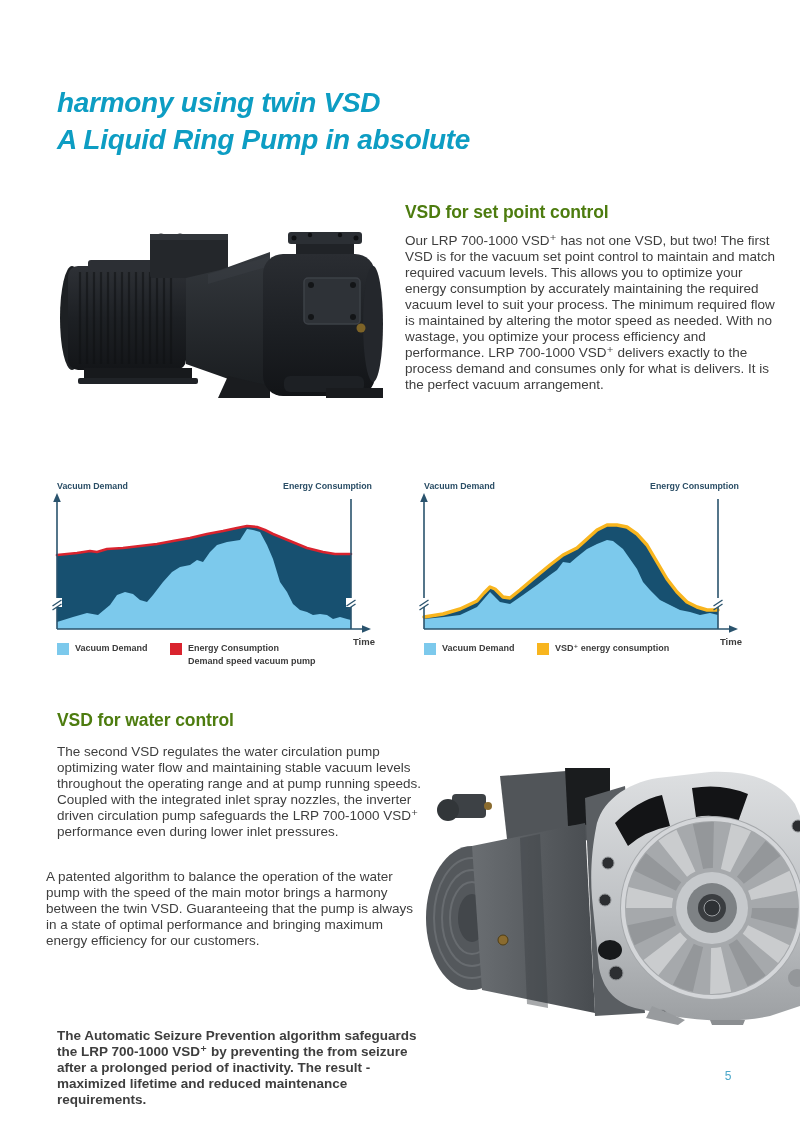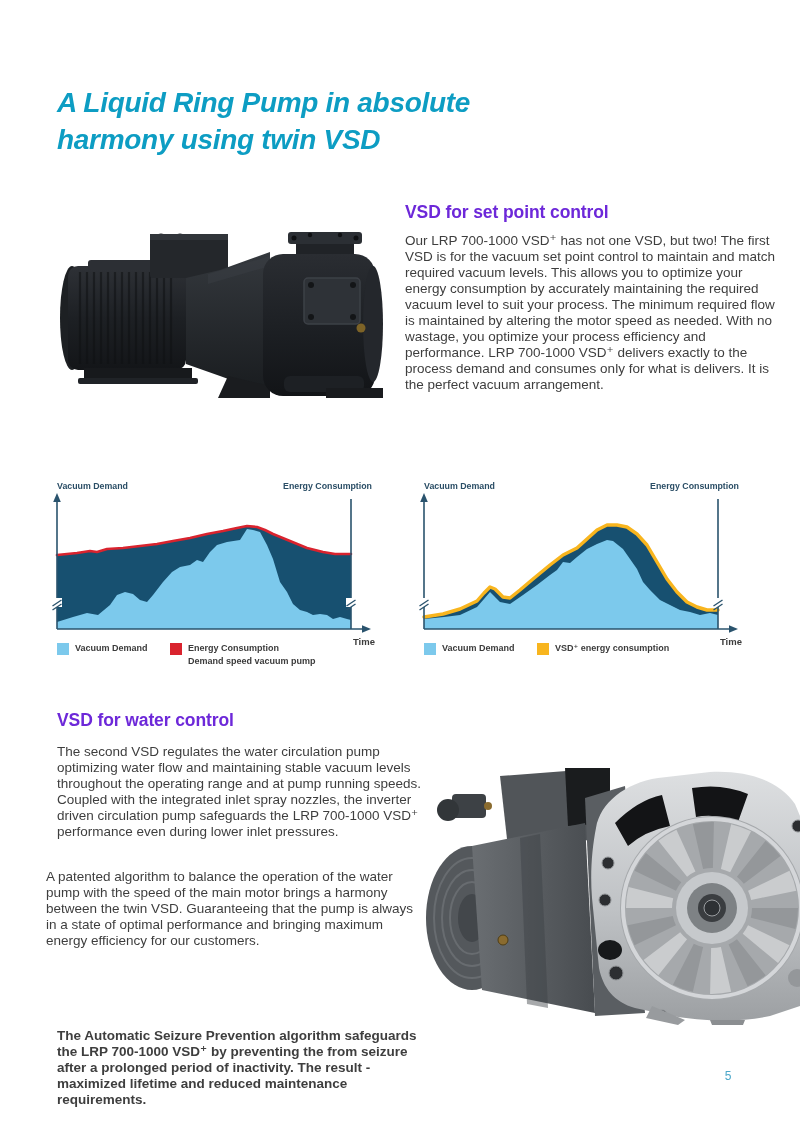--- a/index.html
+++ b/index.html
@@ -1,20 +1,20 @@
 <!DOCTYPE html>
 <html style="--accent: #0d9dc3;"><head>
 <meta charset="utf-8">
 <style>
   html,body{margin:0;padding:0;background:#ffffff;}
   #page{position:relative;width:800px;height:1131px;background:#fff;overflow:hidden;
         font-family:"Liberation Sans","DejaVu Sans",sans-serif;}
   .title{position:absolute;left:57px;top:84px;font-size:28px;font-weight:bold;font-style:italic;
          color:var(--accent,#0d9dc3);line-height:37px;letter-spacing:-0.3px;white-space:nowrap;}
-  .h2{position:absolute;font-size:17.5px;font-weight:bold;color:#6d28d9;letter-spacing:-0.1px;text-align:center;}
+  .h2{position:absolute;font-size:17.5px;font-weight:bold;color:#4d7c0f;letter-spacing:-0.1px;text-align:center;}
   .h2.setpoint{left:405px;top:202px;}
   .h2.water{left:57px;top:710px;}
   .body-text{position:absolute;font-size:13.5px;line-height:16px;color:#3e3e3e;}
   .p-setpoint{left:405px;top:233px;width:372px;}
   .p-water1{left:57px;top:744px;width:368px;}
   .p-water2{left:46px;top:869px;width:368px;}
   .p-water3{left:57px;top:1028px;width:372px;font-weight:bold;}
   .photo{position:absolute;}
   .photo.top-pump{left:58px;top:226px;width:325px;height:172px;}
   .photo.water-pump{left:400px;top:768px;width:400px;height:257px;}
@@ -33,22 +33,22 @@
   .leg-text{font-size:9px;font-weight:bold;color:#3b3b3b;line-height:12.5px;white-space:nowrap;}
   .page-num{position:absolute;left:716px;top:1069px;width:24px;text-align:center;
             font-size:12px;color:#4ba7c9;}
 </style>
 </head>
 <body>
 
 <div id="page">
 
   <div class="title">
+    <div>harmony using twin VSD</div>
     <div>A Liquid Ring Pump in absolute</div>
-    <div>harmony using twin VSD</div>
   </div>
 
   <svg class="photo top-pump" viewBox="0 0 325 172">
     <defs>
       <linearGradient id="g1" x1="0" y1="0" x2="0" y2="1">
         <stop offset="0" stop-color="#2e3136"></stop>
           <stop offset="0.5" stop-color="#1d2024"></stop>
           <stop offset="1" stop-color="#131518"></stop>
       </linearGradient>
       <linearGradient id="g2" x1="0" y1="0" x2="0" y2="1">

